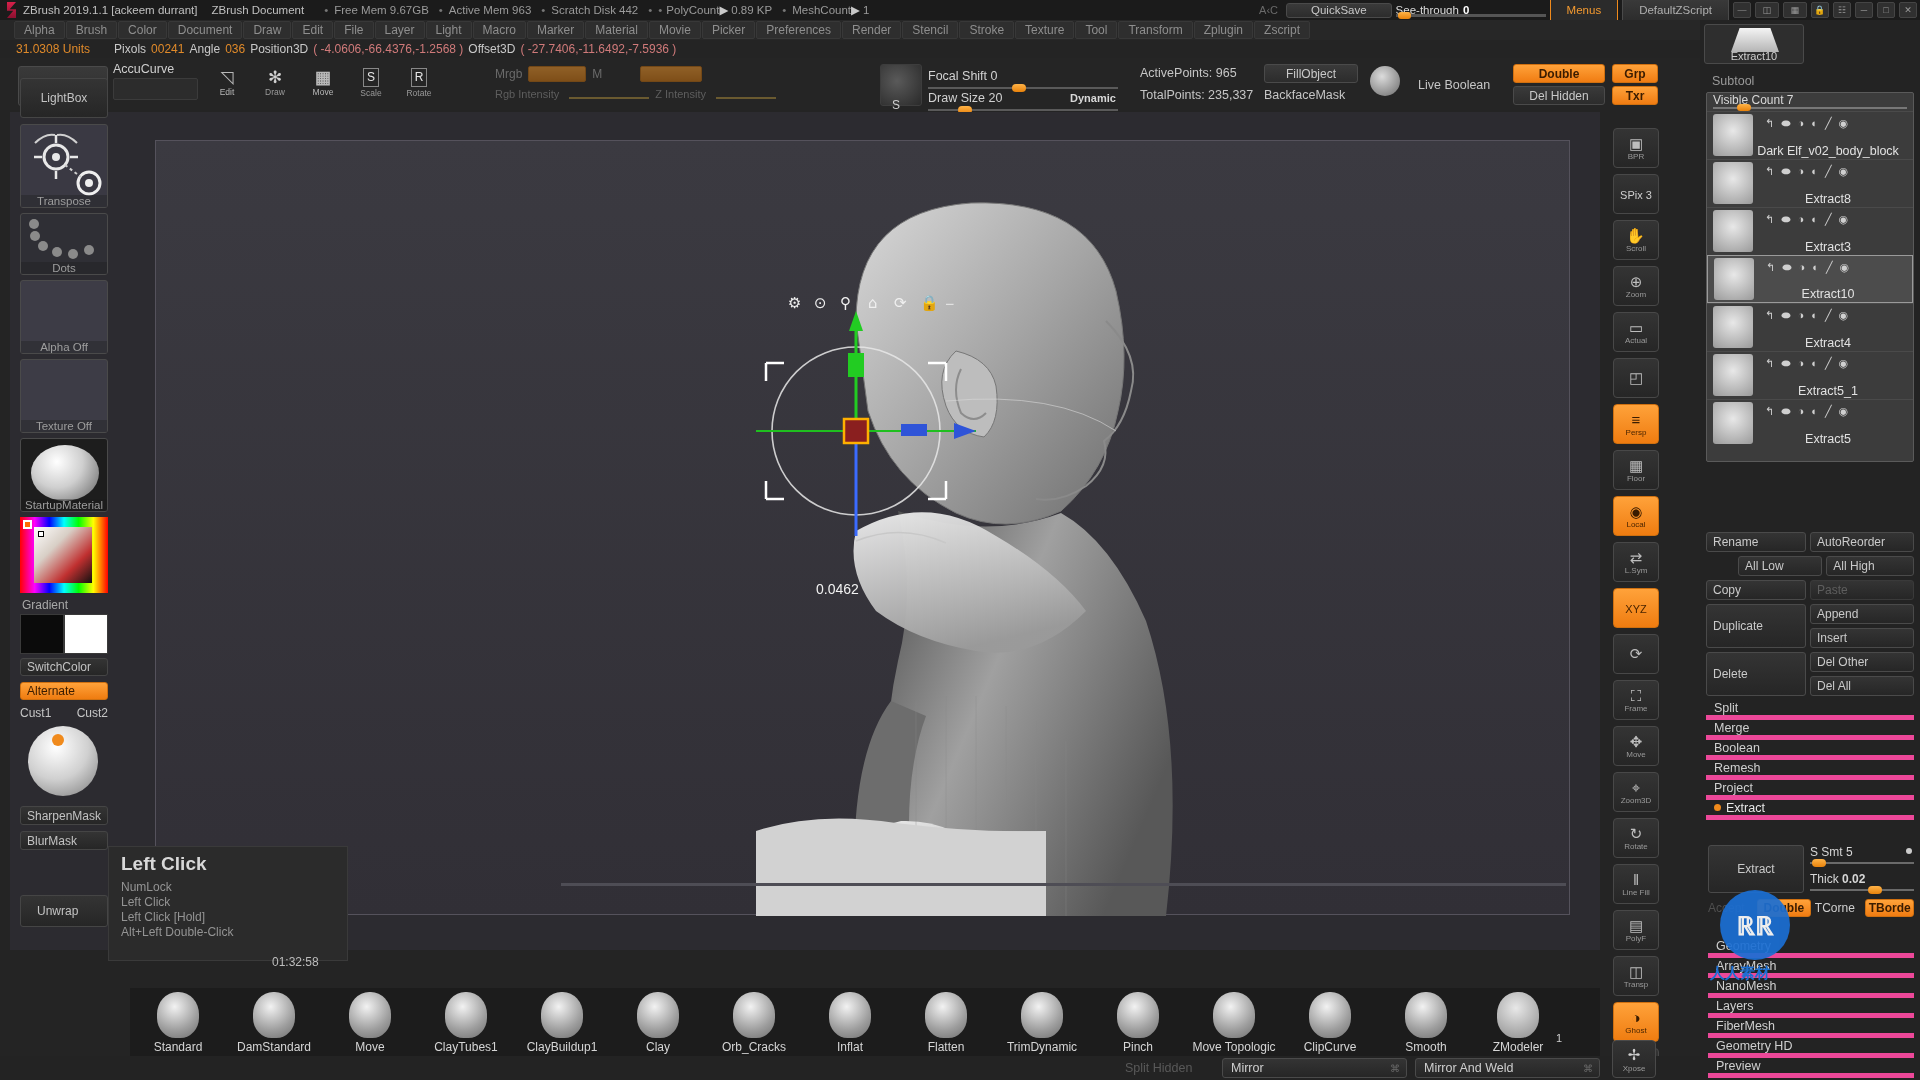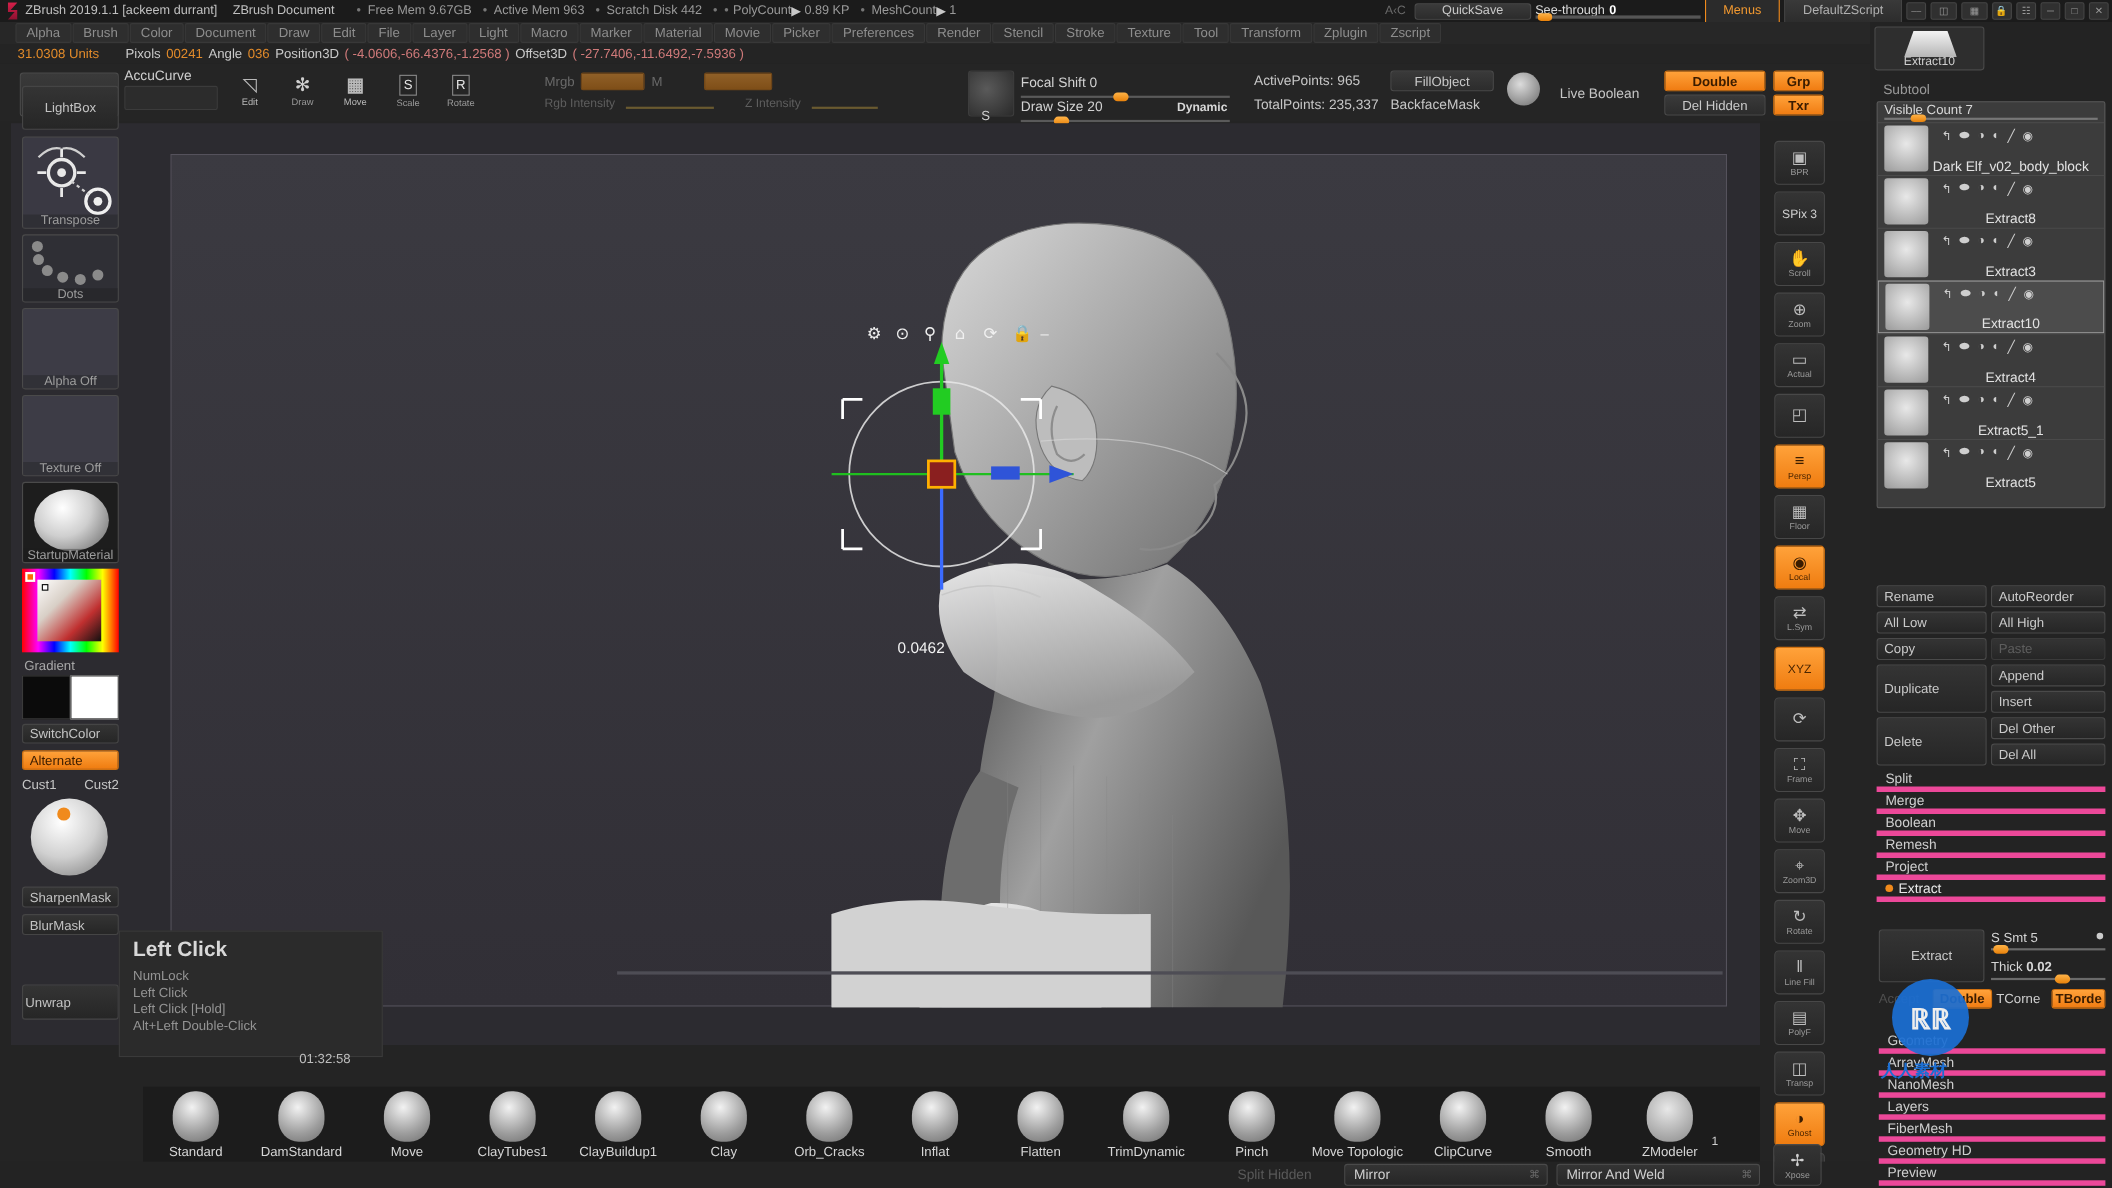--- a/index.html
+++ b/index.html
@@ -272,21 +272,21 @@
     <div id="mrgb-zadd">
       <div class="rw" style="left:0; top:2px;">
         <span class="lbl" style="color:#6a6a6a;">Mrgb</span>
         <div class="slot orange" style="width:58px;opacity:.55;"></div>
         <span class="lbl" style="color:#6a6a6a;">M</span>
         <div class="slot orange" style="width:62px;opacity:.55;margin-left:32px;"></div>
       </div>
       <div class="rw" style="left:0; top:24px;">
         <span class="lbl" style="color:#5e5e5e;font-size:11px;">Rgb Intensity</span>
         <div style="width:80px;height:2px;background:#6a5a30;margin-left:4px;margin-top:8px;"></div>
-        <span class="lbl" style="color:#5e5e5e;font-size:11px;margin-left:22px;">Z Intensity</span>
+        <span class="lbl" style="color:#5e5e5e;font-size:11px;">Z Intensity</span>
         <div style="width:60px;height:2px;background:#6a5a30;margin-left:4px;margin-top:8px;"></div>
       </div>
     </div>
 
     <div id="brushprev"></div>
     <span style="position:absolute;left:892px;top:40px;font-size:12px;color:#d0d0d0;">S</span>
 
     <div class="sliderbox" style="left:928px; top:8px; width:190px;">
       <span class="stxt"><span>Focal Shift</span>
         <span>0</span></span>
@@ -471,21 +471,21 @@
       <span>Cust2</span>
     </div>
 
     <div style="width:88px;height:76px;margin:0 auto 6px auto;position:relative;">
       <div style="position:absolute;left:8px;top:2px;width:70px;height:70px;border-radius:50%;
         background:radial-gradient(circle at 40% 30%,#ffffff,#d0d0d0 50%,#8a8a8a 90%);"></div>
       <div style="position:absolute;left:32px;top:10px;width:12px;height:12px;border-radius:50%;background:#f08a1c;"></div>
     </div>
     <div class="shelfbtn" style="height:19px;justify-content:flex-start;padding-left:6px;">SharpenMask</div>
     <div class="shelfbtn" style="height:19px;justify-content:flex-start;padding-left:6px;">BlurMask</div>
-    <div class="shelfbtn" style="height:32px;justify-content:flex-start;padding-left:2px;margin-top:45px;">Unwrap</div>
+    <div class="shelfbtn" style="height:32px;justify-content:flex-start;padding-left:16px;margin-top:45px;">Unwrap</div>
   </div>
 
   <div id="rightshelf">
       <div class="rbtn">
         <span class="g">▣</span>
         <span class="c">BPR</span>
       </div>
       <div class="rbtn">
         <span class="c" style="font-size: 11px; color: rgb(207, 207, 207);">SPix 3</span>
       </div>
@@ -754,21 +754,21 @@
           </div>
         </div>
     </div>
 
 
     <div style="position:absolute;left:6px;top:512px;width:208px;">
       <div style="display:flex;gap:4px;margin-bottom:4px;">
         <div class="pbtn" style="width:100px;">Rename</div>
         <div class="pbtn" style="width:104px;">AutoReorder</div>
       </div>
-      <div style="display:flex;gap:4px;margin-bottom:4px;">
+      <div style="display:flex;gap:4px;margin-bottom:4px;margin-left:32px;">
         <div class="pbtn" style="width:100px;">All Low</div>
         <div class="pbtn" style="width:104px;">All High</div>
       </div>
       <div style="display:flex;gap:4px;margin-bottom:4px;">
         <div class="pbtn" style="width:100px;">Copy</div>
         <div class="pbtn dim" style="width:104px;">Paste</div>
       </div>
       <div style="display:flex;gap:4px;">
         <div class="pbtn" style="width:100px;height:44px;">Duplicate</div>
         <div style="display:flex;flex-direction:column;gap:4px;">

